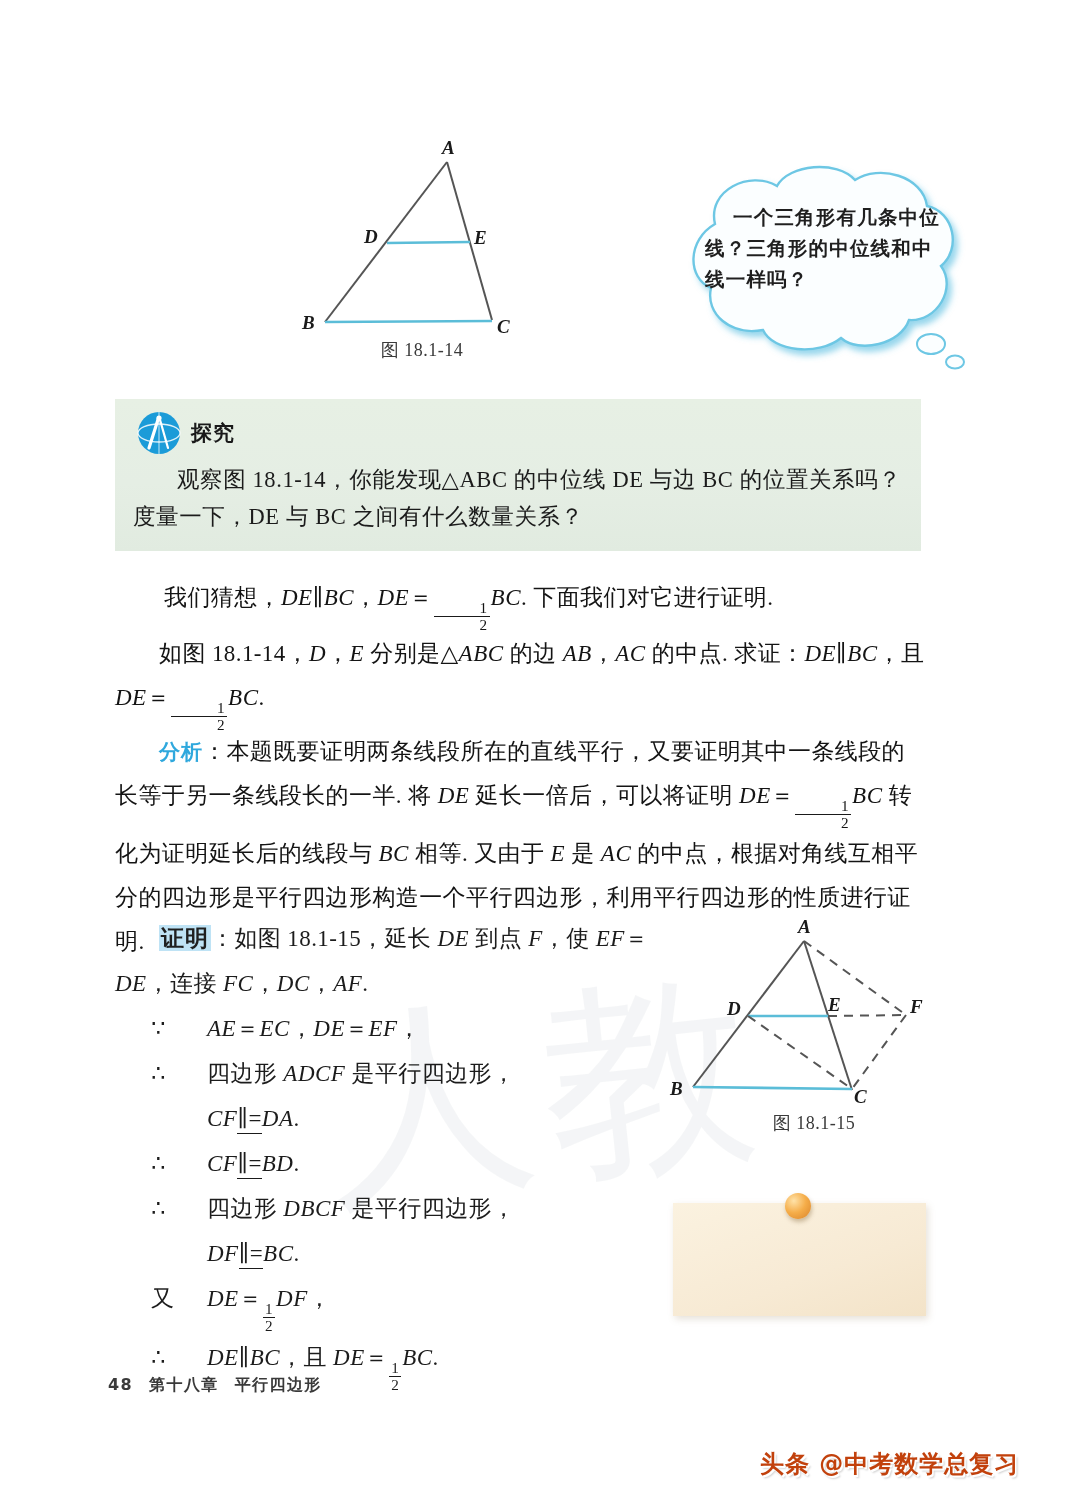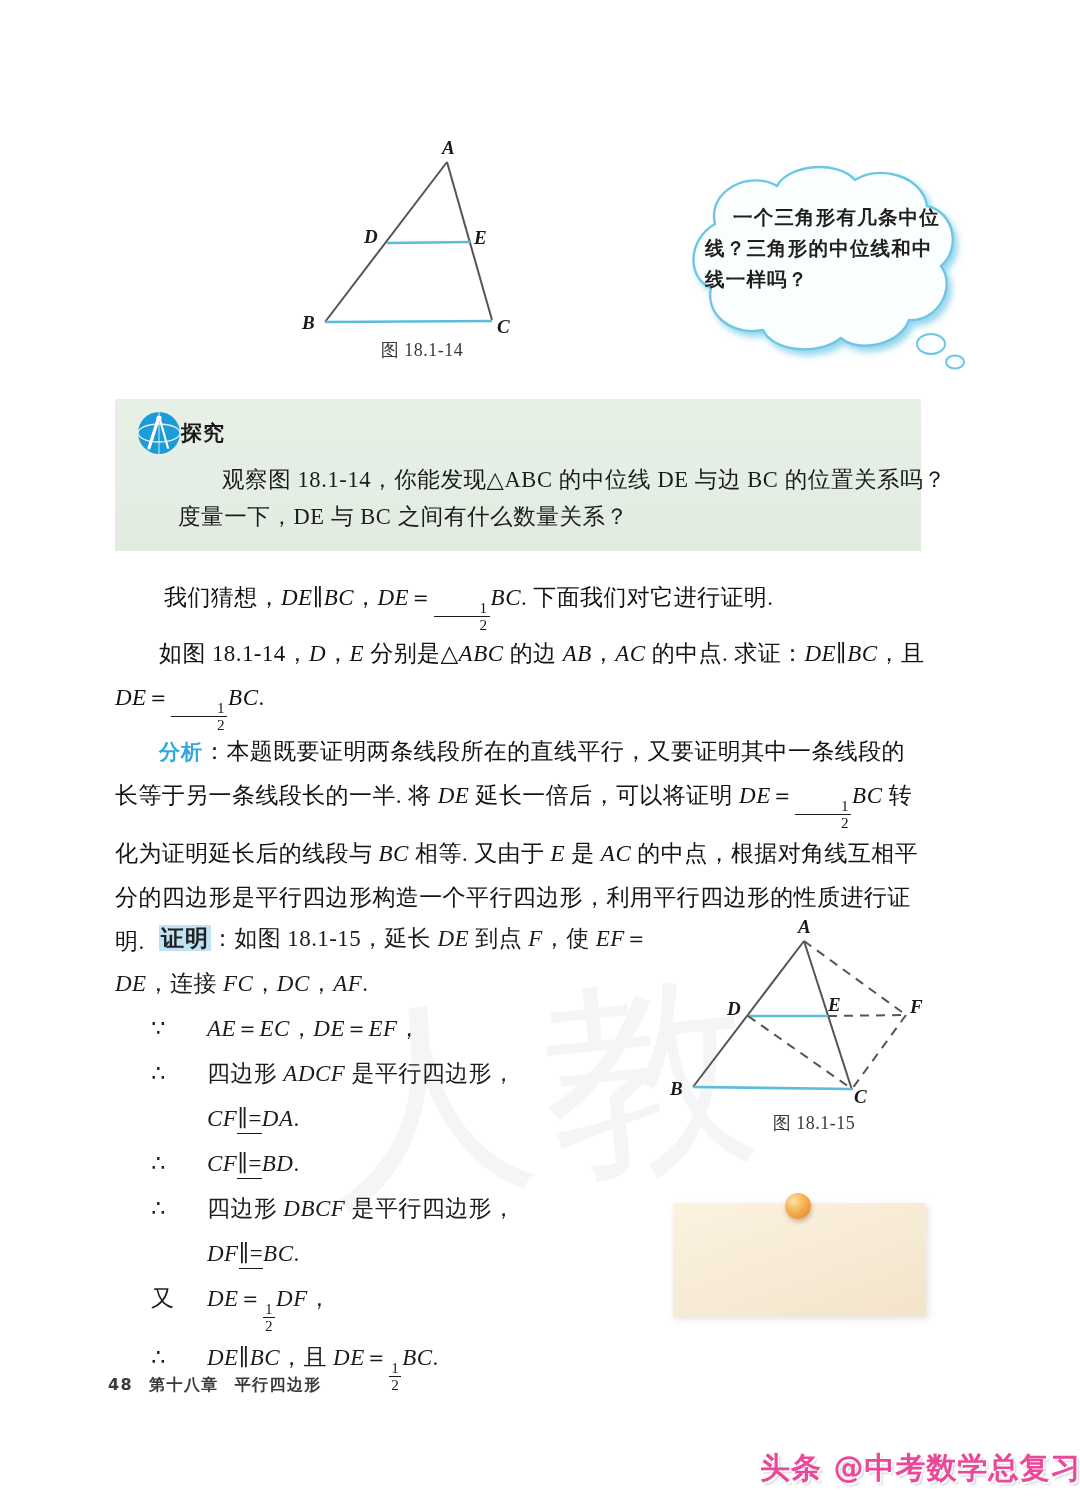--- a/index.html
+++ b/index.html
@@ -75,40 +75,40 @@
     width: 806px;
     height: 152px;
     background: linear-gradient(180deg,#e7f0e4 0%, #e5eee4 55%, #e1ebe0 100%);
   }
   .explore-head {
     position: absolute;
     left: 22px;
     top: 12px;
     display: flex;
     align-items: center;
+    gap: 10px;
   }
   .explore-icon { width: 44px; height: 44px; display: block; }
   .explore-label {
     font-family: "DejaVu Sans", sans-serif;
     font-size: 21px;
     font-weight: bold;
     color: #1a1a1a;
     letter-spacing: 1px;
   }
   .explore-body {
     position: absolute;
     left: 18px;
     top: 62px;
     width: 775px;
     font-size: 22.5px;
     line-height: 37px;
     letter-spacing: 0.6px;
     text-indent: 44px;
     color: #1b1b1b;
-    margin-left: 45px;
   }
 
   
   .para {
     position: absolute;
     font-size: 23px;
     line-height: 44px;
     letter-spacing: 0.4px;
     color: #141414;
   }
@@ -223,23 +223,23 @@
   }
   .footer .pg { margin-right: 16px; }
   .footer .ch { margin-right: 16px; }
 
   
   .toutiao {
     position: absolute;
     left: 760px;
     top: 1448px;
     font-family: "DejaVu Sans", sans-serif;
-    font-size: 30px;
+    font-size: 24px;
     font-weight: bold;
-    color: #ec4899;
+    color: #c2410c;
     letter-spacing: 1px;
     text-shadow: 1.5px 1.5px 0 #ffffff, 2.5px 2.5px 2px rgba(0,0,0,0.18);
     white-space: nowrap;
   }
 
   .sym-pe {
     display: inline-block;
     position: relative;
     font-style: normal;
     padding-bottom: 3px;

